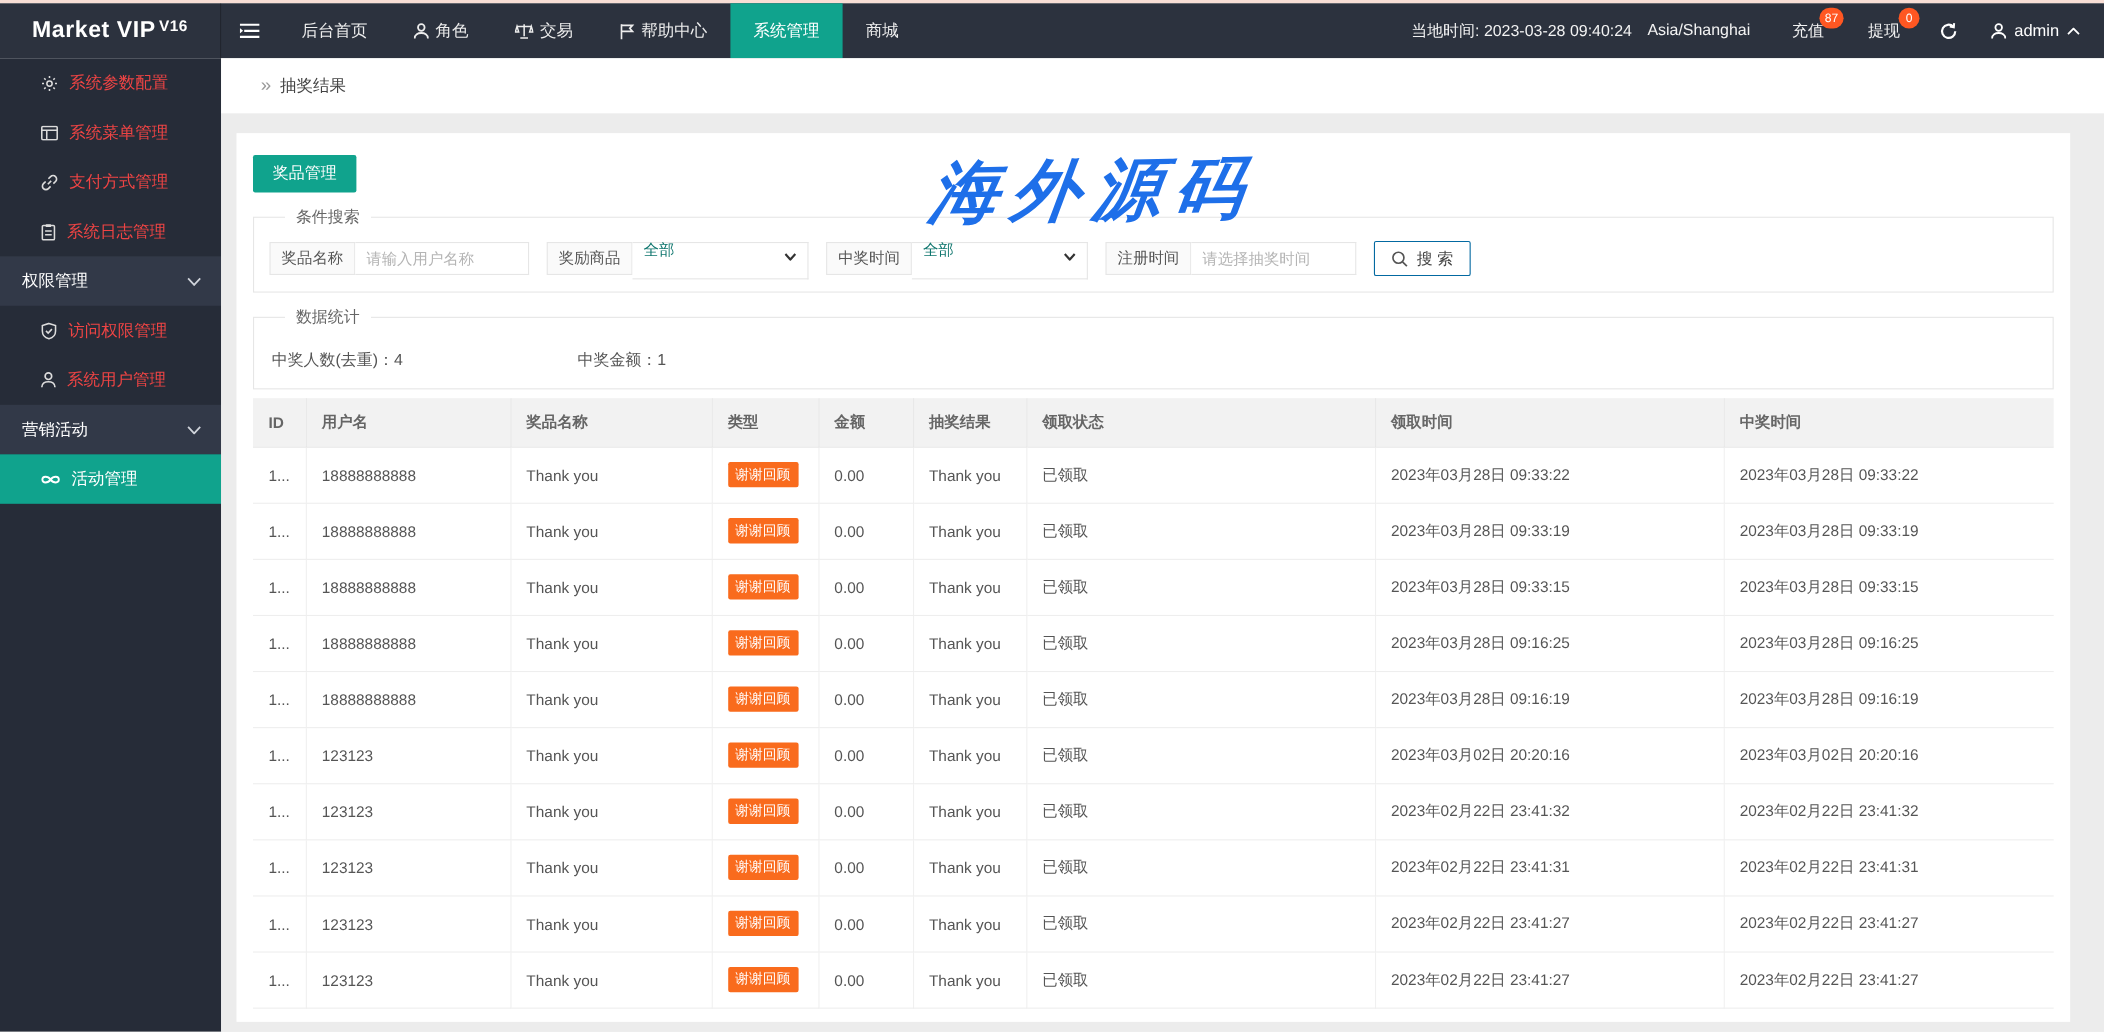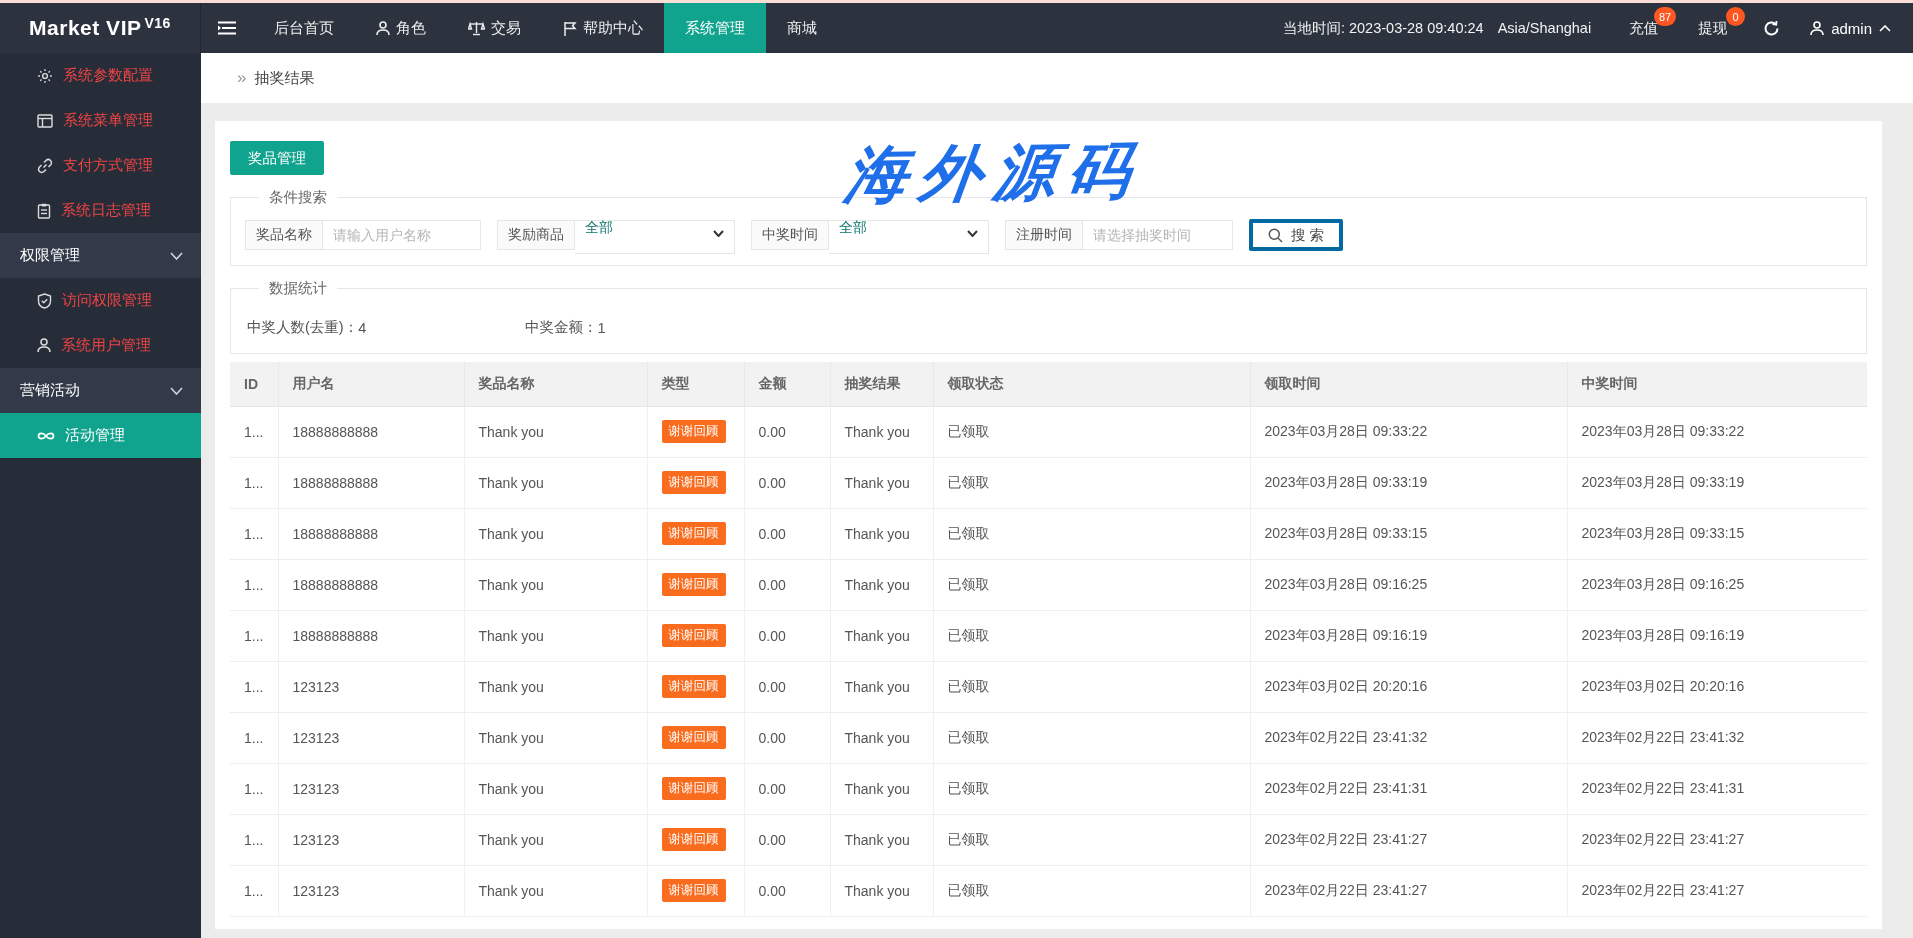--- a/index.html
+++ b/index.html
@@ -53,21 +53,21 @@
 
   fieldset.box{border:1px solid var(--border); margin-top:13px; padding:12px 14px 14px 14px; color:#666;}
   fieldset.box legend{padding:0 10px; margin-left:14px; font-size:14.5px; color:#666;}
 
   .form-row{display:flex; align-items:center; gap:16px;}
   .ig{display:flex; align-items:stretch; height:30px;}
   .ig-label{border:1px solid var(--border); background:#fafafa; display:flex; align-items:center; padding:0 10px; color:#555; white-space:nowrap;}
   .ig input{border:1px solid var(--border); border-left:none; outline:none; width:158px; padding:0 10px; font-size:14px; color:#333; font-family:inherit;}
   .ig input::placeholder{color:#b5b5b5;}
   .ig .select{border:1px solid var(--border); border-left:none; width:160px; display:flex; align-items:flex-end; justify-content:space-between; padding:16px 10px; color:#0f766e; cursor:pointer; background:#fff;}
-  .btn-search{display:flex; align-items:center; gap:8px; height:32px; padding:0 15px; background:#fff; border:4px solid #0369a1; border-radius:2px; color:#444; font-size:14.5px; cursor:pointer; font-family:inherit;}
+  .btn-search{display:flex; align-items:center; gap:8px; height:32px; padding:0 15px; background:#fff; border:1px solid #0369a1; border-radius:2px; color:#444; font-size:14.5px; cursor:pointer; font-family:inherit;}
 
   .stats-row{display:flex; align-items:center; padding:8px 2px 2px 2px; font-size:14.5px; color:#555;}
   .stat{display:flex; align-items:center;}
   .stat-first{width:278px;}
 
   
   table.grid{border-collapse:collapse; table-layout:fixed; width:100%; margin-top:8px;}
   table.grid th{background:#f2f2f2; font-weight:bold; text-align:left; color:#666; height:44px; padding-left:14px; border-right:1px solid #e8e8e8; border-bottom:1px solid var(--border); font-size:14px;}
   table.grid th:last-child{border-right:none;}
   table.grid td{height:51px; padding-left:14px; border-right:1px solid #f0f0f0; border-bottom:1px solid #eee; color:#555; font-size:14px; overflow:hidden; white-space:nowrap;}

